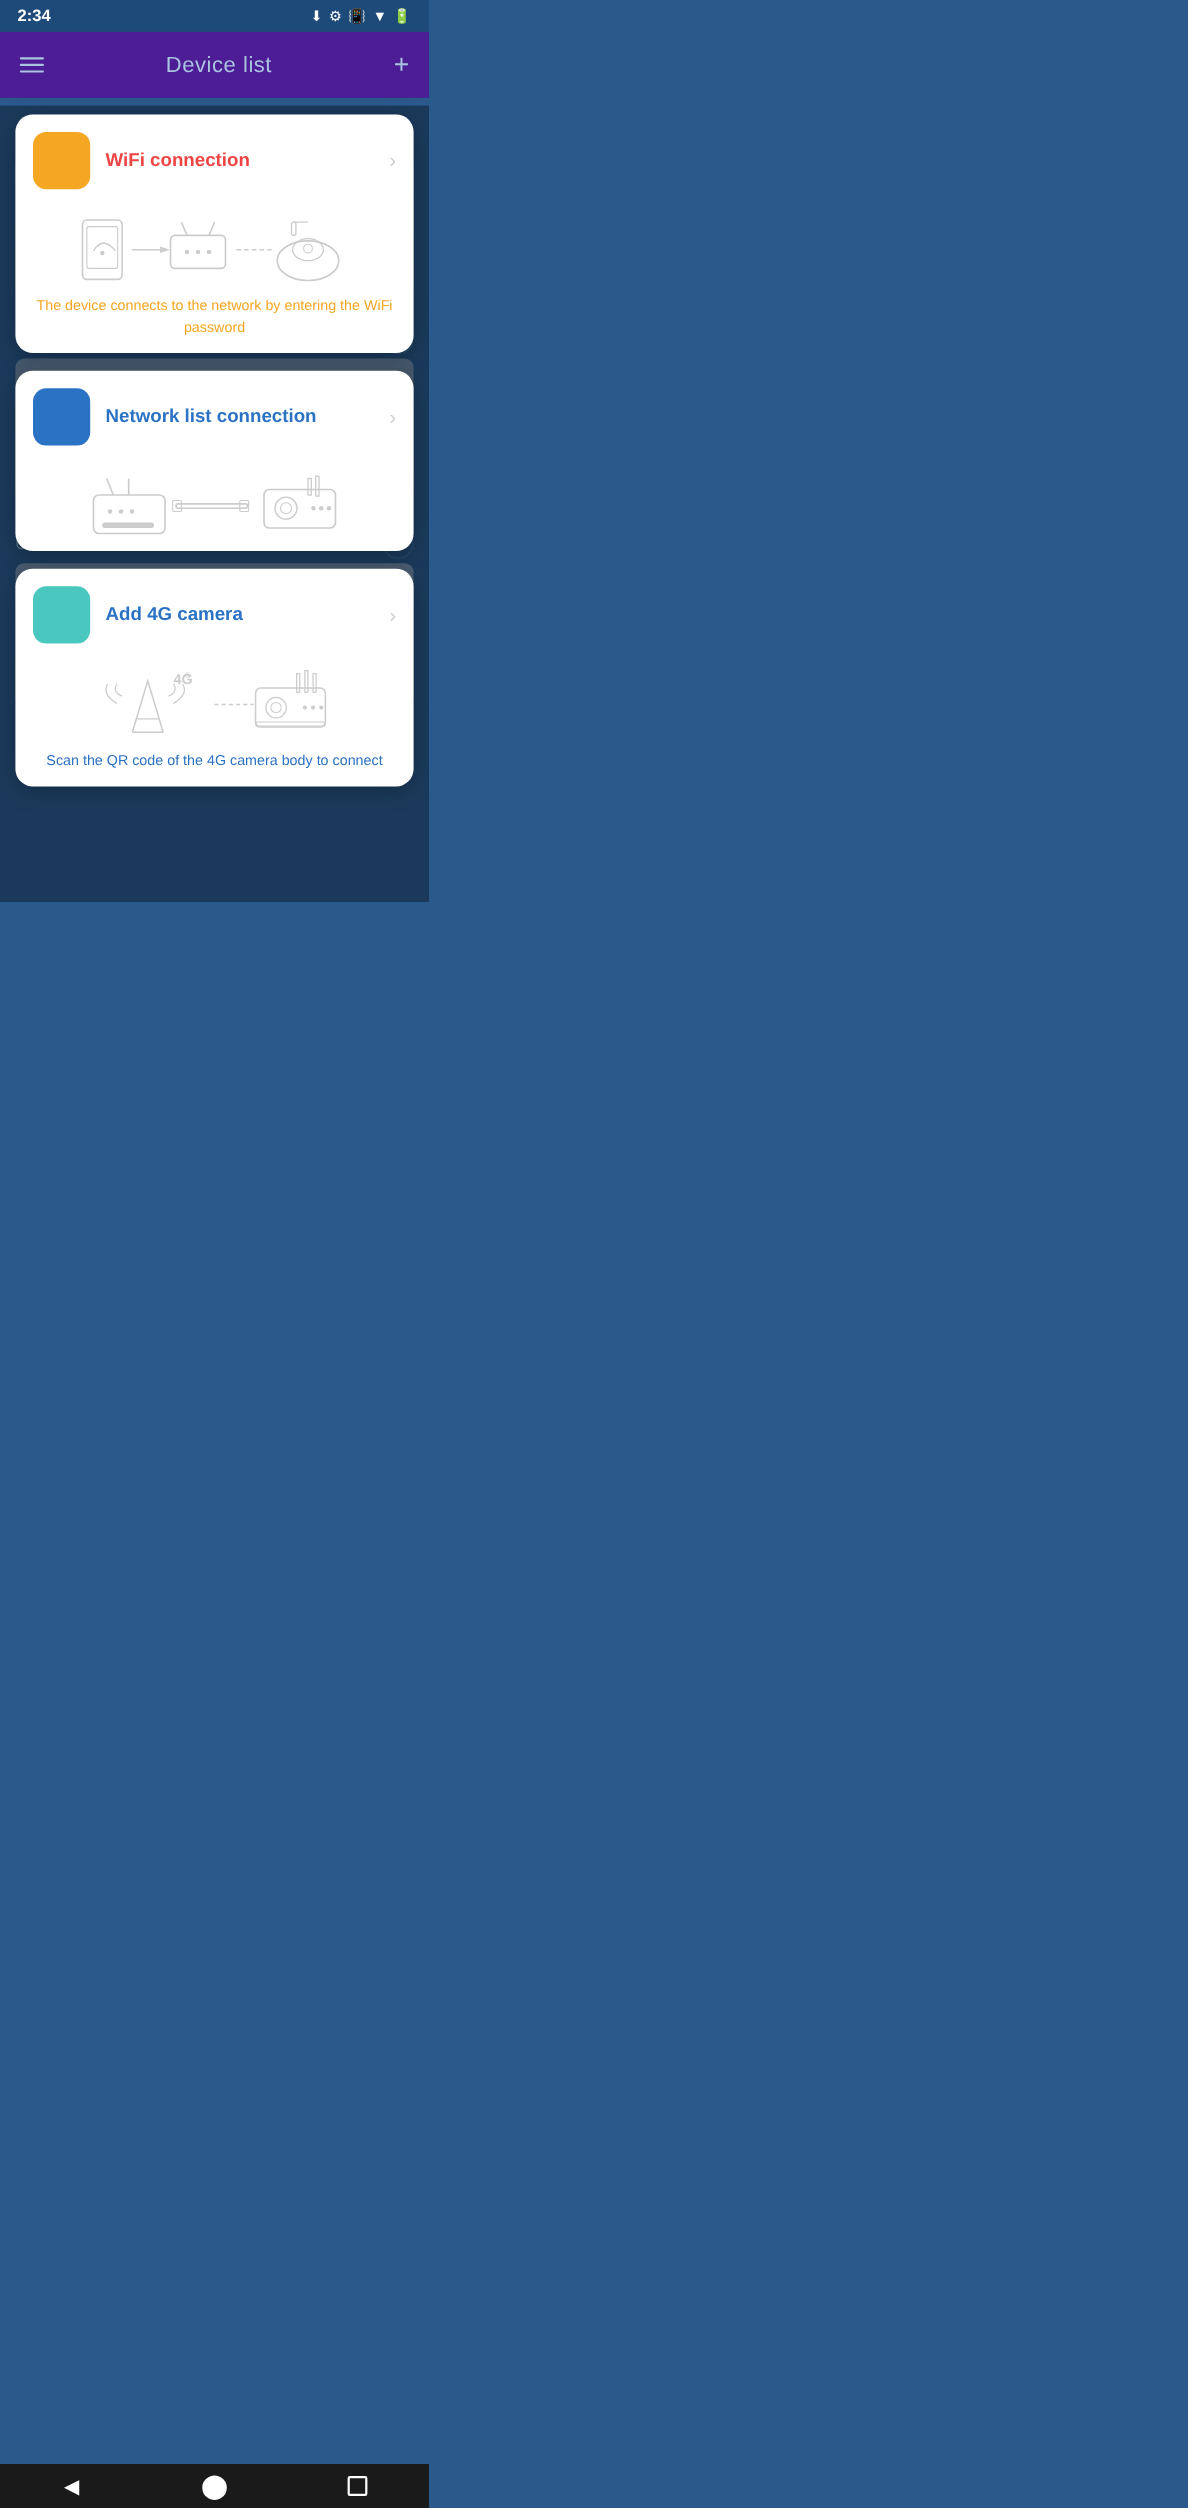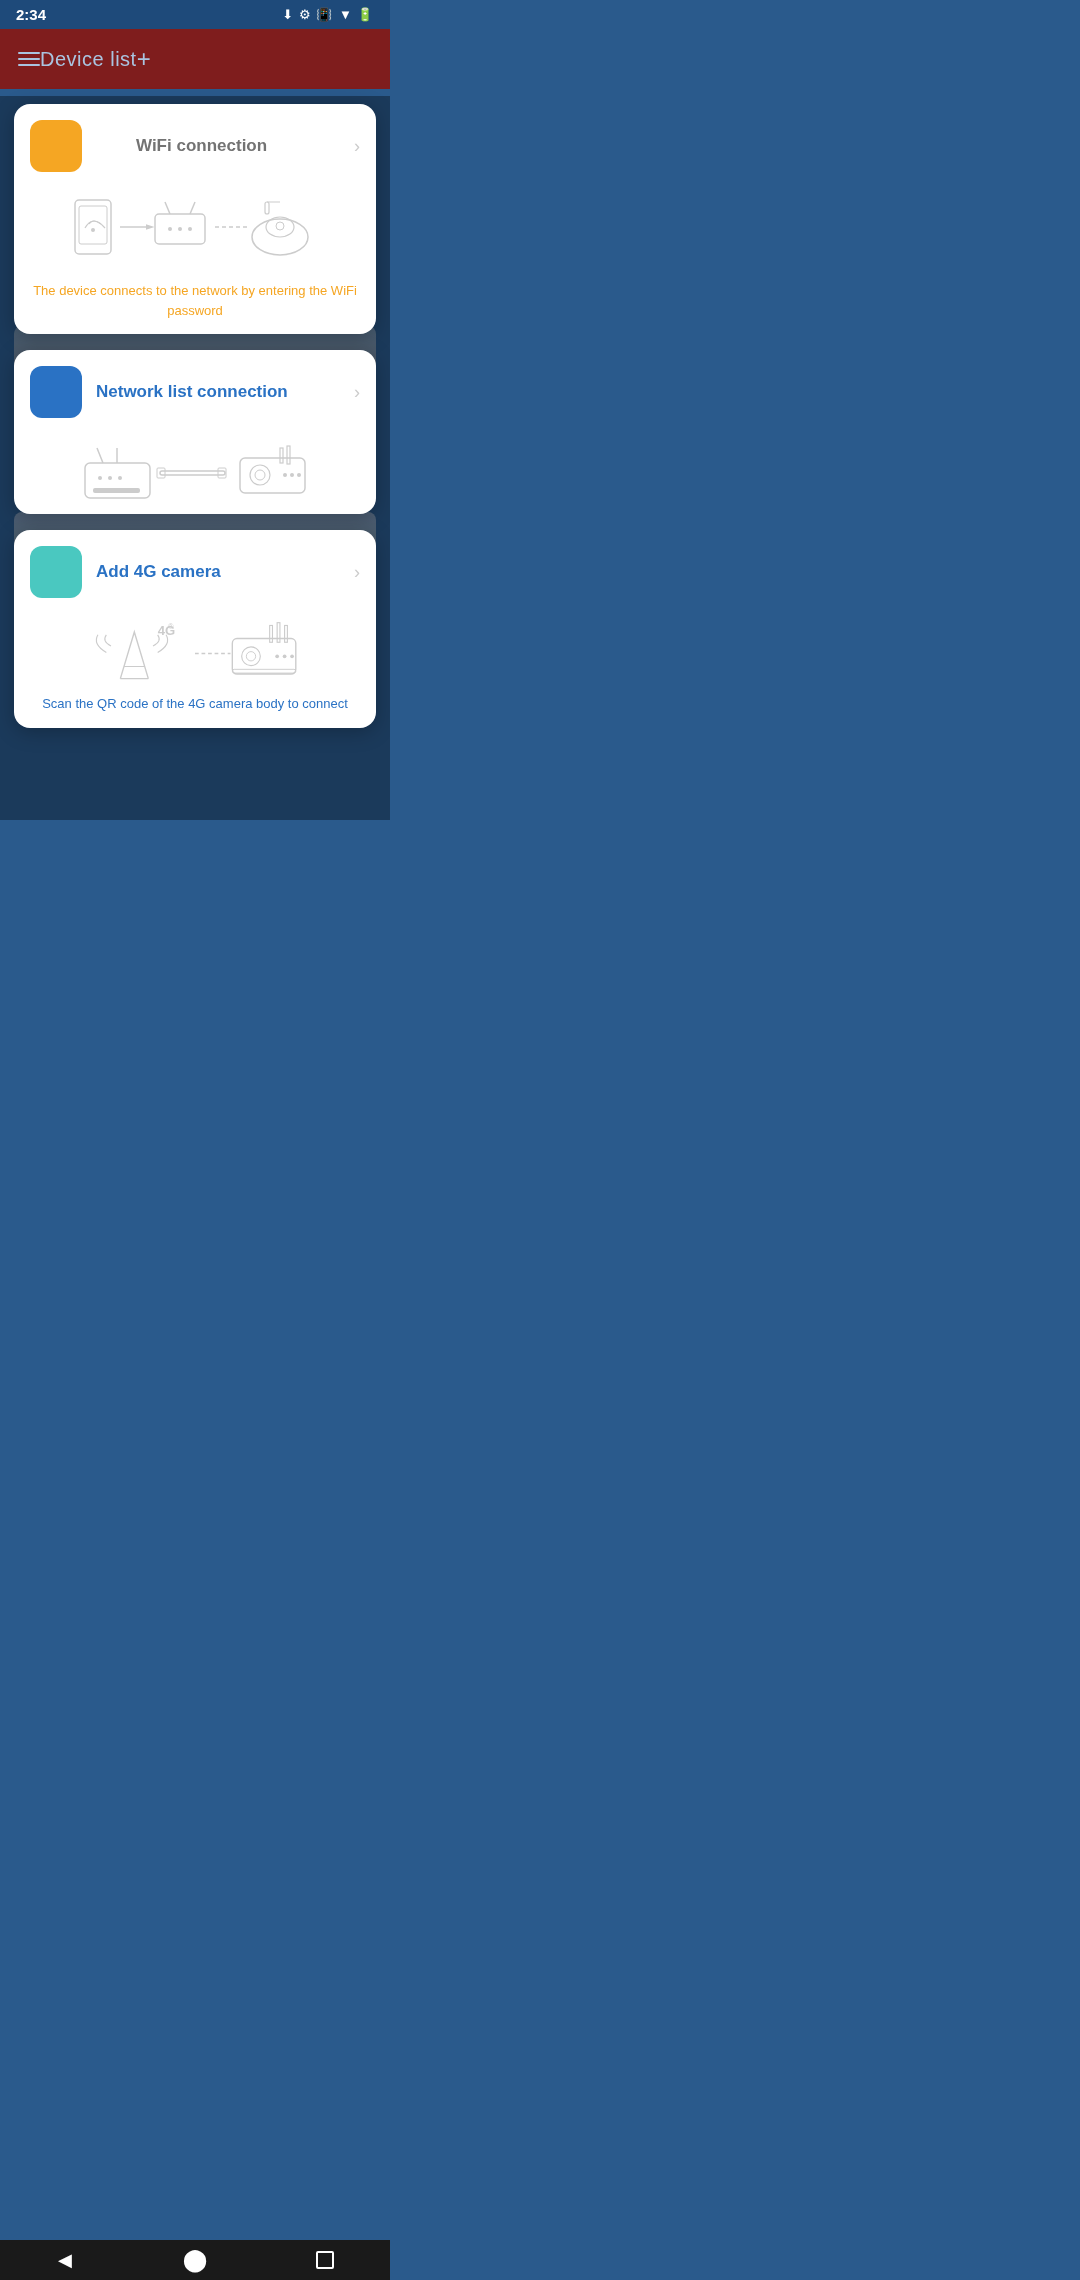--- a/index.html
+++ b/index.html
@@ -36,22 +36,23 @@
       gap: 6px;
     }
 
     .status-icon {
       color: white;
       font-size: 13px;
     }
 
     
     .header {
-      background: #7f1d1d;
-      display: flex;
+      background: #4c1d95;
+      display: flex;
+      justify-content: space-between;
       align-items: center;
       padding: 14px 18px;
       height: 60px;
     }
 
     .header-menu-icon {
       color: #aac4e0;
       font-size: 20px;
       cursor: pointer;
       display: flex;
@@ -181,21 +182,21 @@
     .card-icon-box.teal {
       background: #4ac8c0;
     }
 
     .card-title {
       flex: 1;
       font-size: 17px;
       font-weight: 600;
     }
 
-    .card-title.orange { color: #737373; margin-left: 40px; }
+    .card-title.orange { color: #ef4444; }
     .card-title.blue { color: #2a72c4; }
     .card-title.teal { color: #2a72c4; }
 
     .card-chevron {
       color: #ccc;
       font-size: 18px;
     }
 
     .card-illustration {
       padding: 8px 16px 6px;
@@ -206,21 +207,21 @@
       min-height: 80px;
     }
 
     .card-description {
       text-align: center;
       padding: 0 16px 14px;
       font-size: 13px;
       line-height: 1.5;
     }
 
-    .card-description.orange { color: #f5a623; margin-top: 13px; }
+    .card-description.orange { color: #f5a623; }
     .card-description.blue { color: #2a72c4; }
     .card-description.teal { color: #2a72c4; }
 
     
     .illustration-svg {
       width: 100%;
       height: 70px;
     }
 
     

